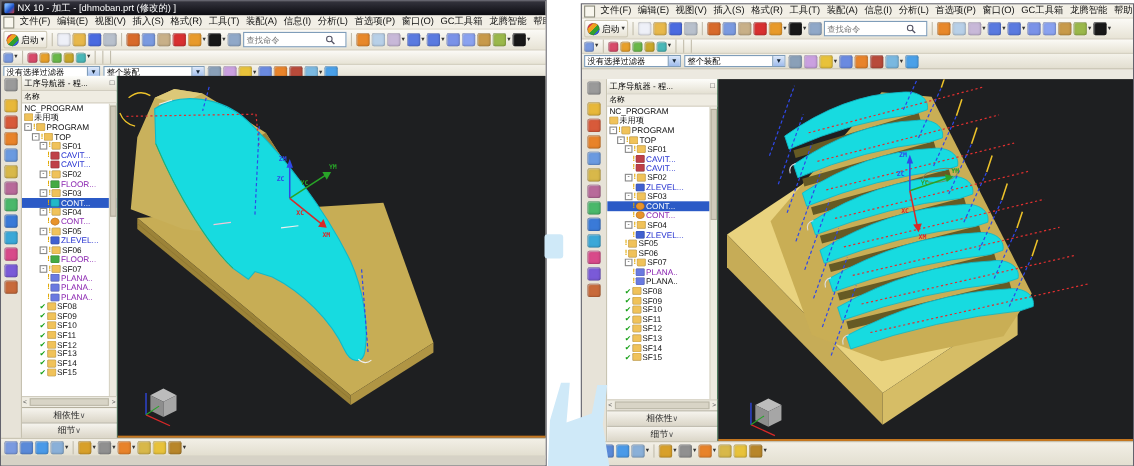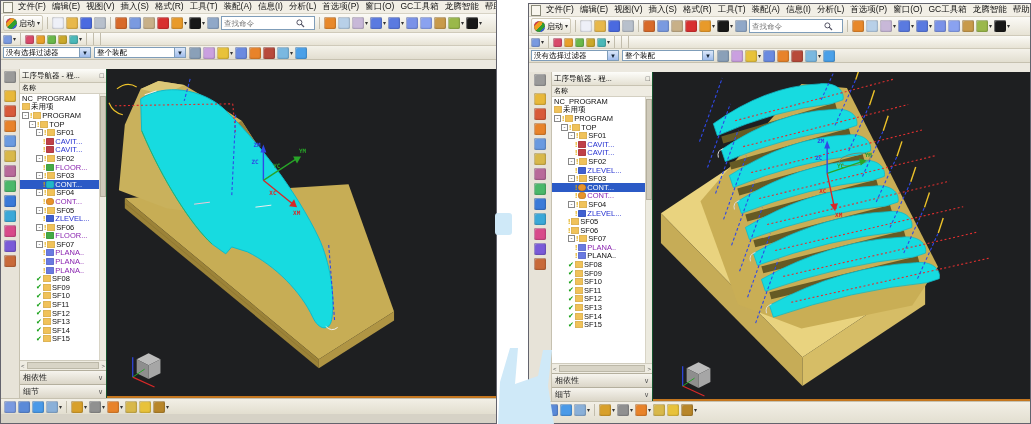--- a/index.html
+++ b/index.html
@@ -42,36 +42,40 @@
   .trow.sel{background:#2b5ac6;color:#fff;}
   .lblue{color:#2430d0;}
   .lpurple{color:#8a24b0;}
   .exp{width:7px;height:7px;border:1px solid #888;background:#fff;font-size:6px;line-height:5px;text-align:center;margin-right:1px;box-sizing:border-box;color:#333;flex:none;}
   .bang{color:#e0a800;font-weight:bold;font-size:7px;margin-right:1px;flex:none;}
   .chk{color:#16a016;font-size:7px;margin-right:1px;flex:none;}
   .tic{width:8px;height:7px;border-radius:1px;margin-right:1px;box-shadow:inset 0 0 1px rgba(0,0,0,.6);flex:none;}
   .tlbl{overflow:hidden;}
   .hscroll{height:9px;background:#efece2;border-top:1px solid #d0ccbe;display:flex;align-items:center;justify-content:space-between;font-size:6px;padding:0 1px;color:#555;flex:none;}
   .hthumb{flex:1;height:5px;background:#d8d4c6;margin:0 2px;border:1px solid #bcb8a8;}
-  .panelbar{height:13px;background:linear-gradient(#f6f4ee,#dbd6c8);border-top:1px solid #b4af9e;display:flex;align-items:center;justify-content:space-between;padding:0 3px;font-size:8px;flex:none;color:#222;font-family:Liberation Serif, serif;}
+  .panelbar{height:13px;background:linear-gradient(#f6f4ee,#dbd6c8);border-top:1px solid #b4af9e;display:flex;align-items:center;justify-content:center;padding:0 3px;font-size:8px;flex:none;color:#222;font-family:Liberation Serif, serif;}
   .chev{font-size:7px;color:#555;}
   .gfx{flex:1;position:relative;border-bottom:2px solid #c4761f;overflow:hidden;background:#1e1f21;}
   .gfx svg{position:absolute;left:0;top:0;width:100%;height:100%;}
   .bbar{position:absolute;background:linear-gradient(#f2efe6,#dfdbcb);display:flex;align-items:flex-start;padding:2px 3px 0 3px;border-top:1px solid #c6c1b0;}
   .strip{position:absolute;background:#d6d2c6;}
   .status{position:absolute;font-size:7.5px;color:#222;}
   .axlbl{font-size:6px;font-weight:bold;font-family:"DejaVu Sans Mono",monospace;}
   #watermark{position:absolute;left:488px;top:0;width:80px;height:424px;z-index:40;pointer-events:none;}
 </style>
 </head>
 <body>
 
 <div id="screen">
 
   <div class="win" style="left:0;top:0;width:497px;height:424px;">
+    <div class="tbar">
+      <span class="appicon"></span>
+      <span>NX 10 - 加工 - [dhmoban.prt  (修改的) ]</span>
+    </div>
     <div class="mbar">
       <span class="menudoc"></span>
       <span class="menuitems">
           <span class="mi">文件(F)</span>
           <span class="mi">编辑(E)</span>
           <span class="mi">视图(V)</span>
           <span class="mi">插入(S)</span>
           <span class="mi">格式(R)</span>
           <span class="mi">工具(T)</span>
           <span class="mi">装配(A)</span>

